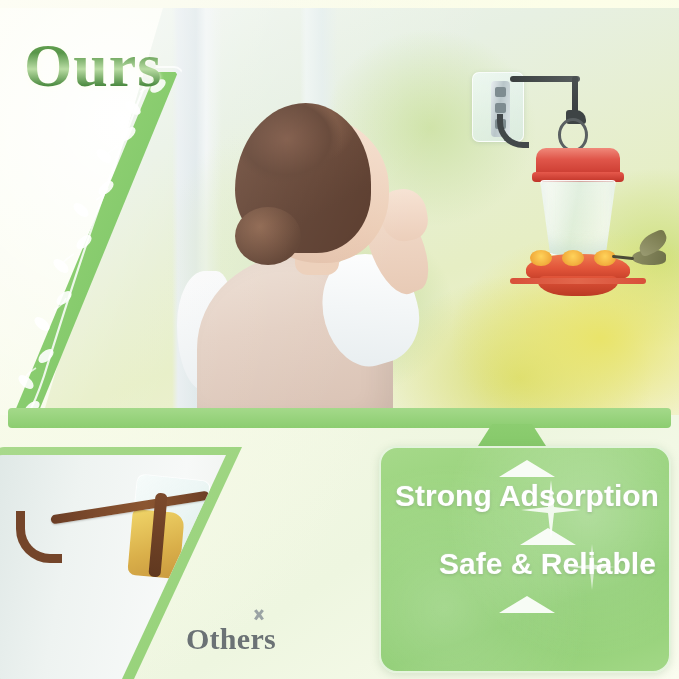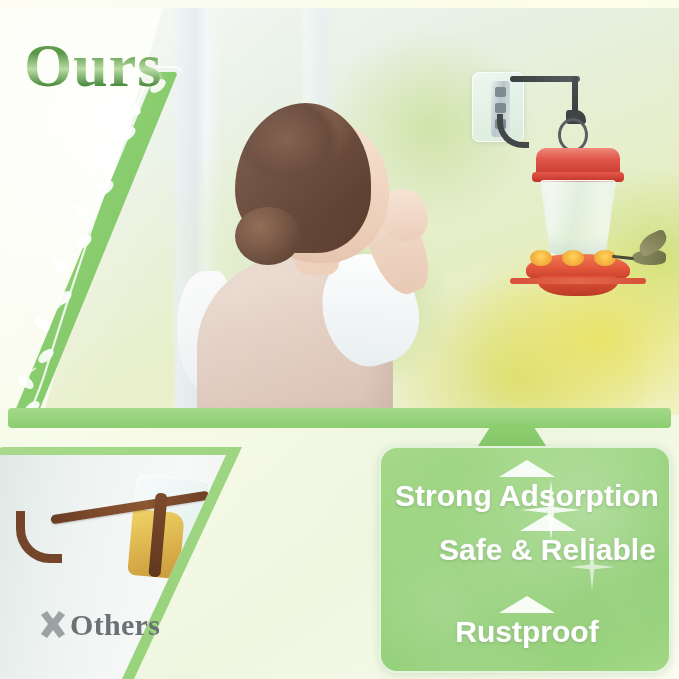--- a/index.html
+++ b/index.html
@@ -285,21 +285,21 @@
     transform:rotate(5deg);
     opacity:.92;
   }
   .rh-rod {
     position:absolute; left:148px; top:18px; width:12px; height:84px;
     background:linear-gradient(180deg,#7c4a2c,#60381f);
     border-radius:5px; transform:rotate(5deg);
   }
   .others-label {
     position:absolute; left:36px; top:608px; width:240px; height:48px;
-    display:flex; align-items:flex-start; z-index:6;
+    display:flex; align-items:flex-end; z-index:6;flex-direction:column;
   }
   .x-icon { width:34px; height:34px; }
   .others-text {
     font-family:"Liberation Serif", serif;
     font-weight:bold; font-size:30px; color:#6b7275;
     letter-spacing:.3px;
   }
 
   
   #features {
@@ -325,21 +325,21 @@
     margin-bottom:4px;
   }
   .feat-text {
     color:#ffffff; font-weight:bold;
     font-family:"Liberation Sans", sans-serif;
     text-shadow:0 1px 3px rgba(90,130,80,.45), 0 0 2px rgba(255,255,255,.5);
     white-space:nowrap; line-height:1;
   }
   #feat0 { top:12px; }
   #feat0 .feat-text { font-size:30px; }
-  #feat1 { top:66px;padding-left:41px; }
+  #feat1 { top:80px;padding-left:41px; }
   #feat1 .feat-text { font-size:30px; }
   #feat2 { top:148px; }
   #feat2 .feat-text { font-size:30px; }
   .sparkle {
     position:absolute; left:140px; top:32px; width:60px; height:60px;
     pointer-events:none;
   }
   .sparkle2 { left:188px; top:96px; width:46px; height:46px; }
 
   
@@ -470,21 +470,20 @@
       <div class="feat-text">Strong Adsorption</div>
     </div>
 
     <div class="feat-row" id="feat1">
       <div class="caret"></div>
       <div class="feat-text">Safe &amp; Reliable</div>
     </div>
 
     <div class="feat-row" id="feat2">
       <div class="caret"></div>
-      <div class="feat-text">Rustproof</div>
     </div>
 
     <svg class="sparkle" viewBox="0 0 60 60">
       <path d="M30 0 L33 27 L60 30 L33 33 L30 60 L27 33 L0 30 L27 27 Z" fill="rgba(255,255,255,.85)"></path>
     </svg>
     <svg class="sparkle sparkle2" viewBox="0 0 60 60">
       <path d="M30 0 L33 27 L60 30 L33 33 L30 60 L27 33 L0 30 L27 27 Z" fill="rgba(255,255,255,.6)"></path>
     </svg>
   </div>
 

